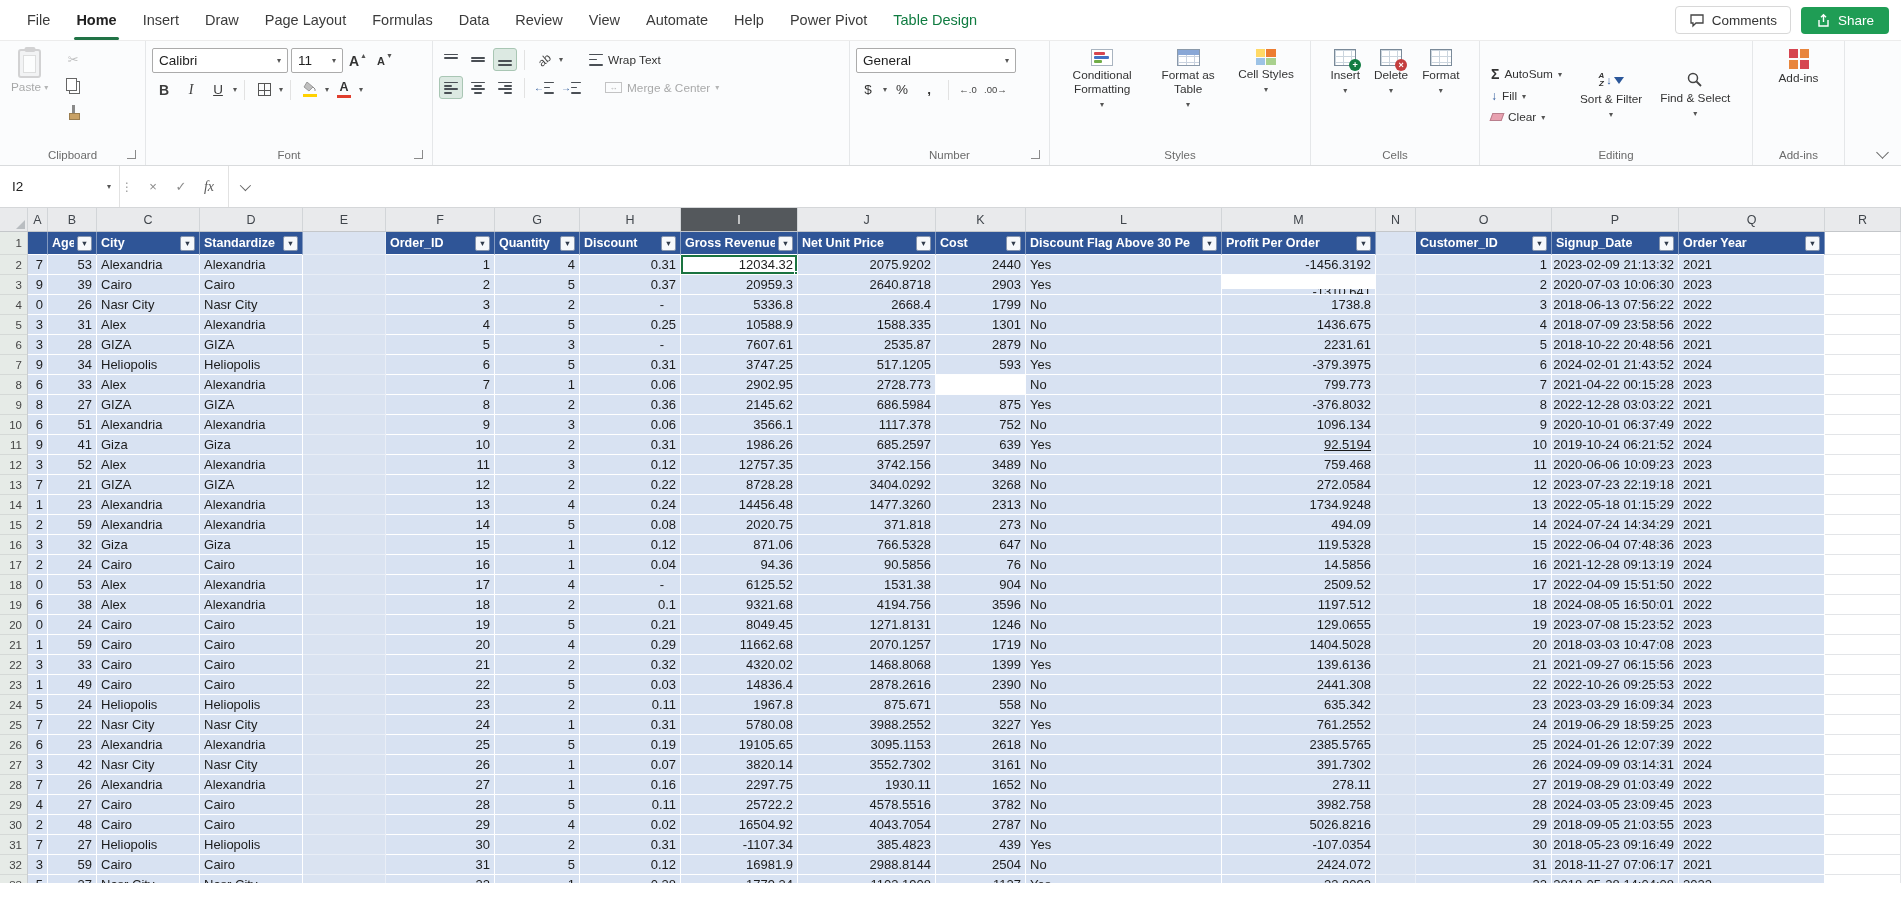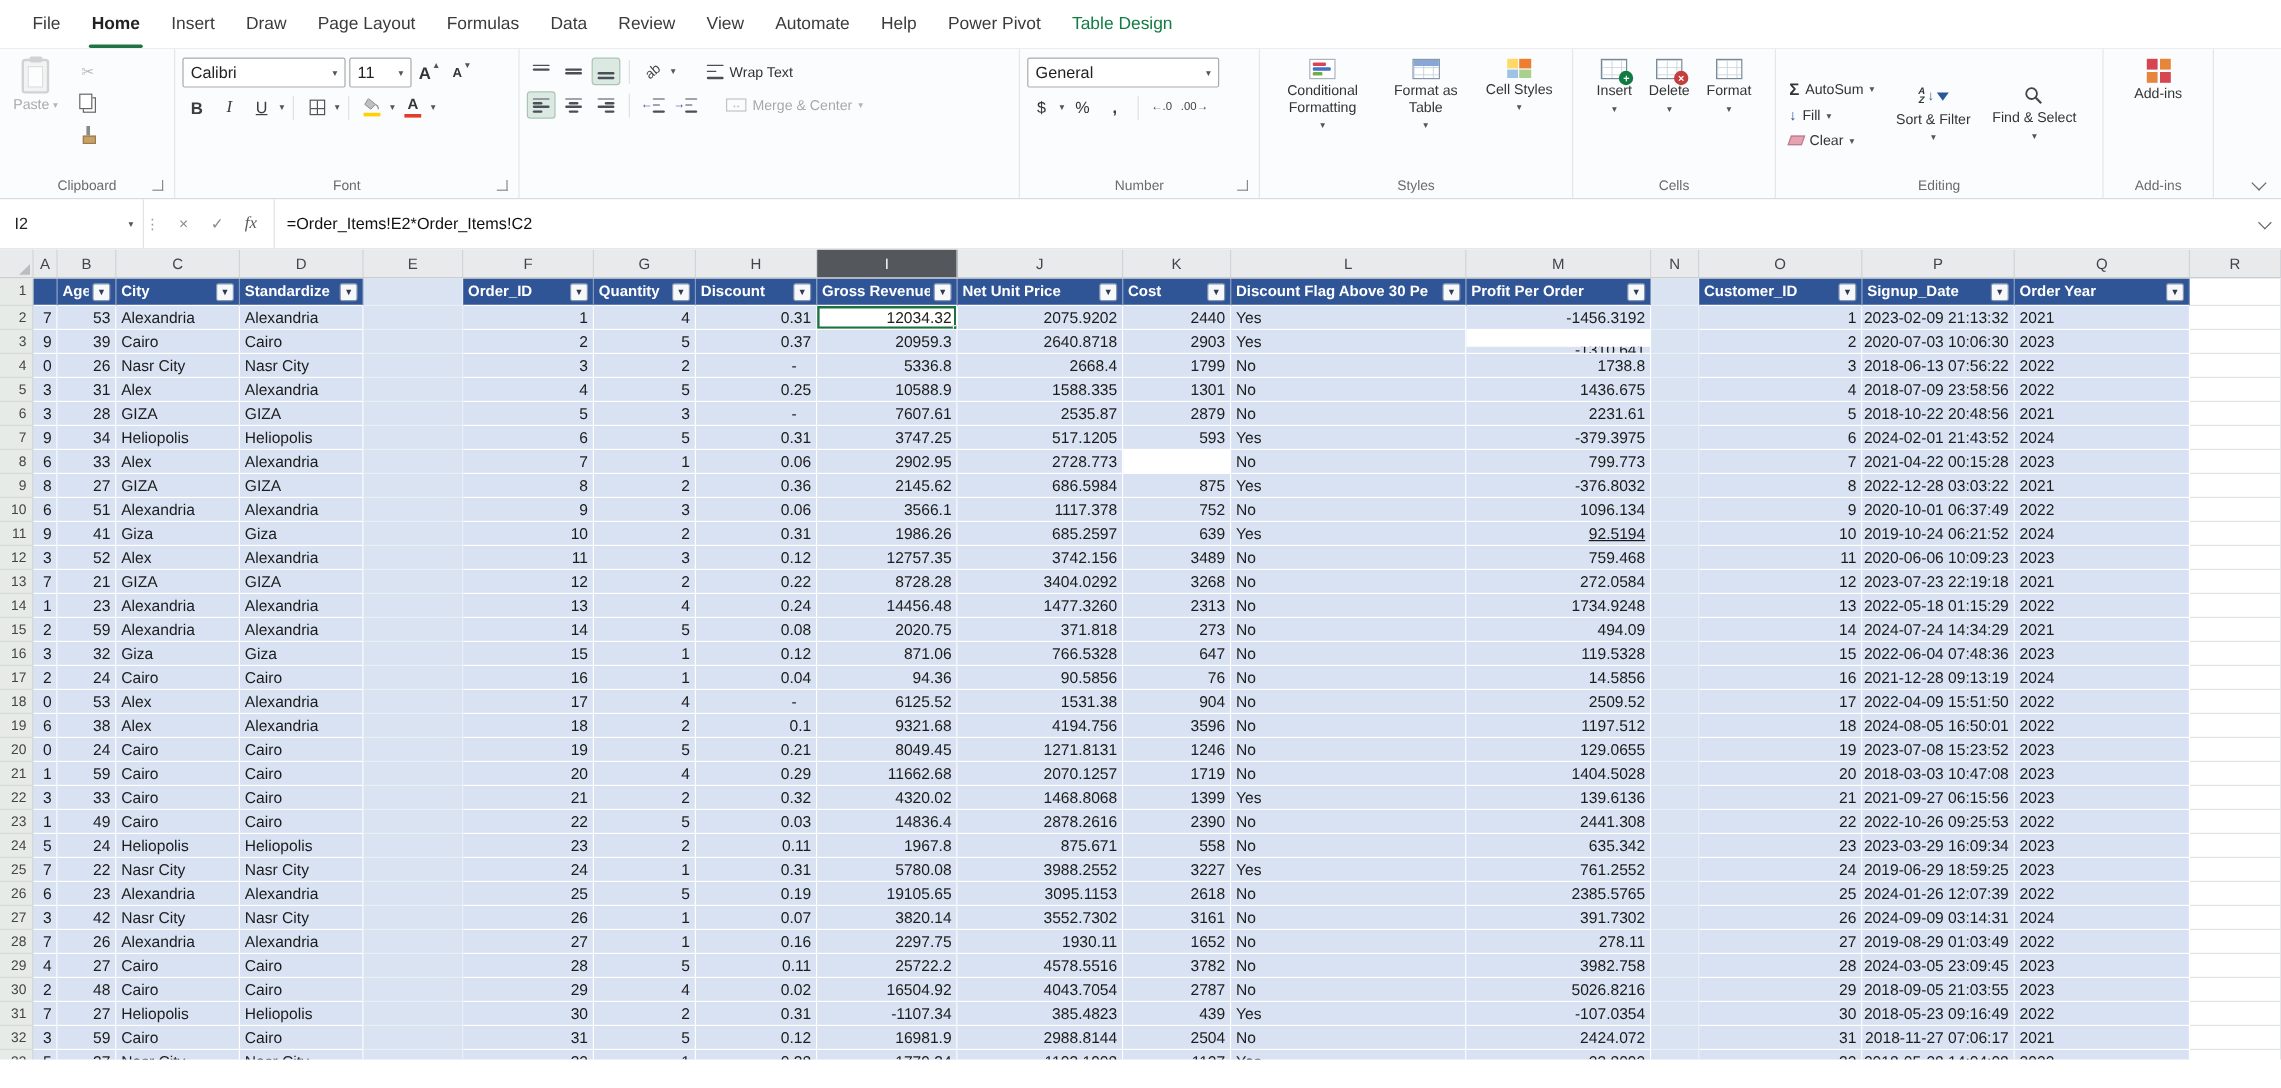--- a/index.html
+++ b/index.html
@@ -170,20 +170,35 @@
         <div class="tab">Page Layout</div>
         <div class="tab">Formulas</div>
         <div class="tab">Data</div>
         <div class="tab">Review</div>
         <div class="tab">View</div>
         <div class="tab">Automate</div>
         <div class="tab">Help</div>
         <div class="tab">Power Pivot</div>
         <div class="tab contextual">Table Design</div>
       </div>
+    <div class="menubar-right">
+      <button class="comments-btn">
+        <svg width="16" height="16" viewBox="0 0 16 16">
+            <path d="M2 3 h12 v8 h-7 l-3 3 v-3 h-2 z" fill="none" stroke="#444" stroke-width="1.3"></path>
+          </svg>
+        <span>Comments</span>
+      </button>
+      <button class="share-btn">
+        <svg width="15" height="15" viewBox="0 0 15 15">
+            <path d="M3 7 v6 h9 v-6" fill="none" stroke="#fff" stroke-width="1.4"></path>
+            <path d="M7.5 9 V2 M5 4.2 L7.5 1.8 L10 4.2" fill="none" stroke="#fff" stroke-width="1.4"></path>
+          </svg>
+        <span>Share</span>
+      </button>
+    </div>
   </div>
 
   <div class="ribbon">
 
     <div class="rgroup g-clipboard">
       <div class="rcontent" style="gap:8px;align-items:flex-start;">
         <div class="bigbtn disabled">
           <span class="pasteicon"></span>
           <span class="blabel">
               <span>Paste</span>
@@ -518,21 +533,20 @@
     <div class="namebox">
         <span>I2</span>
         <span class="carrow">▾</span>
       </div>
     <div class="fb-grip">⋮</div>
     <div class="fb-btns">
       <button class="fb-btn">×</button>
       <button class="fb-btn">✓</button>
       <button class="fb-btn fb-fx">fx</button>
     </div>
-    <div class="fb-text">=Order_Items!E2*Order_Items!C2</div>
     <div class="fb-expand">
         <i></i>
       </div>
   </div>
 
   <div class="sheet">
     <div class="colheads">
         <div class="colh corner" style="width: 28px;"></div>
         <div class="colh" style="width: 20px;">A</div>
         <div class="colh" style="width: 49px;">B</div>

